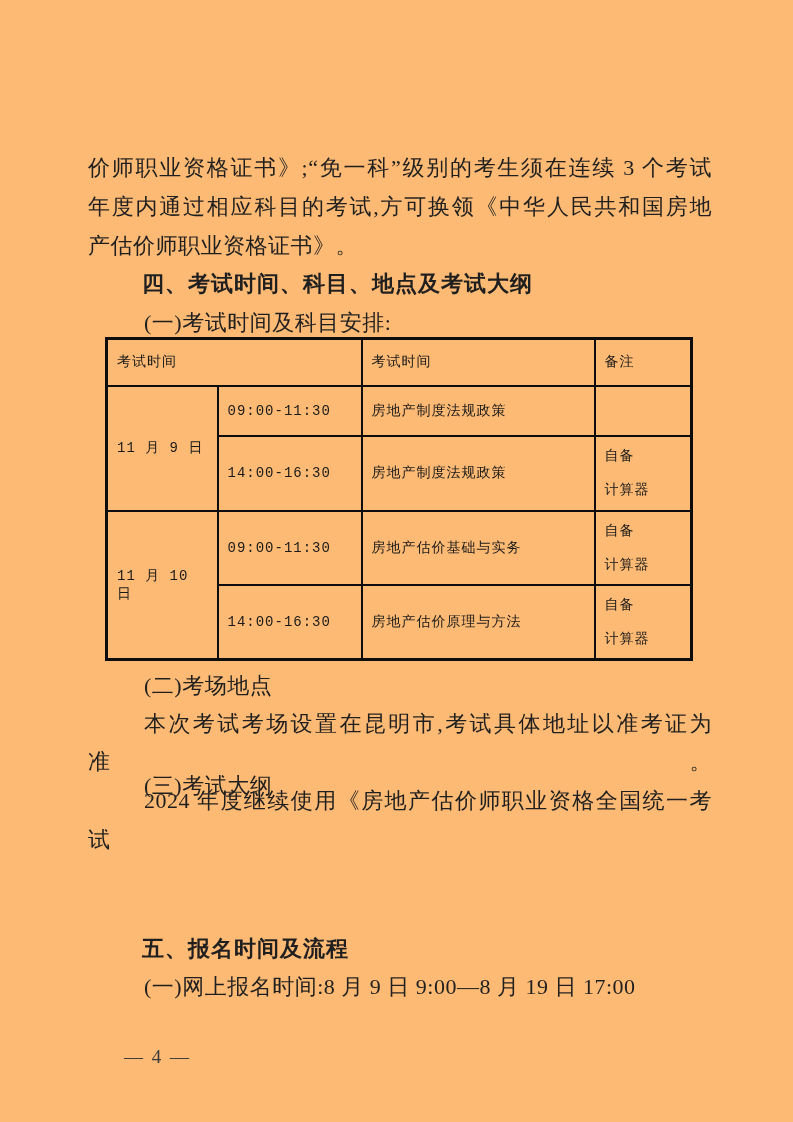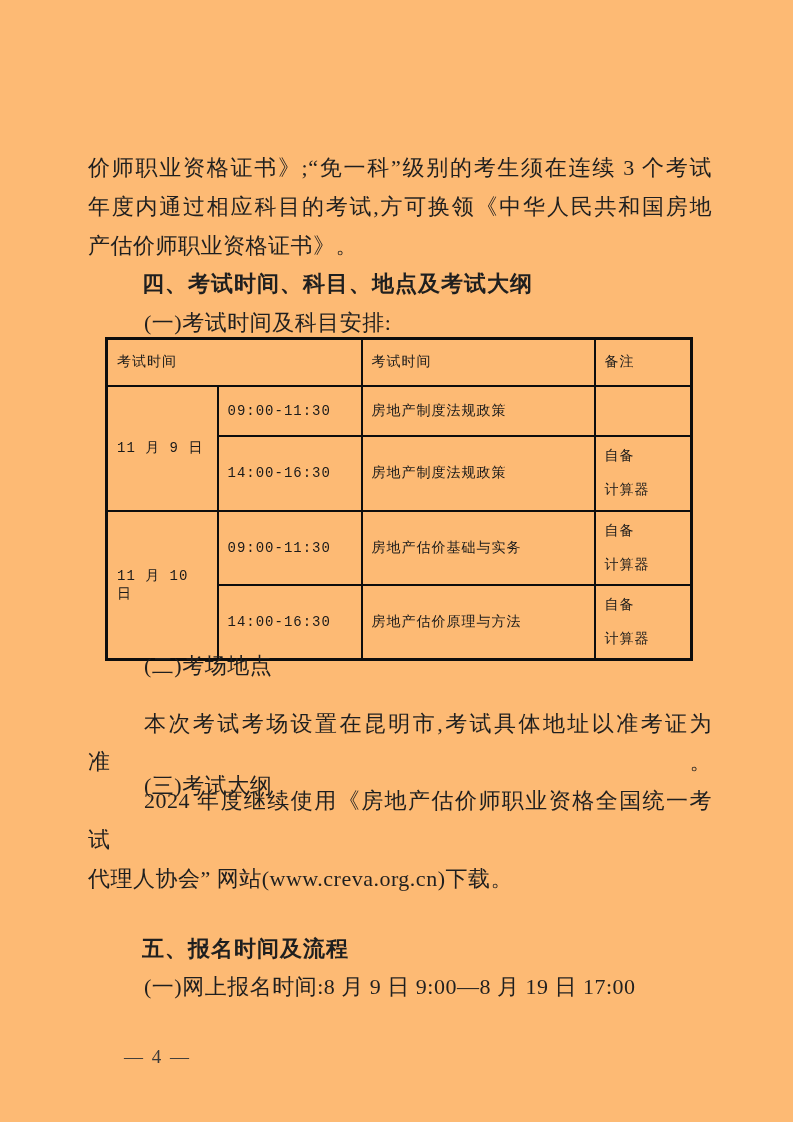--- a/index.html
+++ b/index.html
@@ -130,27 +130,26 @@
       <td>14:00-16:30</td>
       <td>房地产估价原理与方法</td>
       <td class="note">
         <span>自备</span>
         <span>计算器</span>
       </td>
     </tr>
   </tbody>
     </table>
 
-  <div class="abs blk line lh38 pad-label" style="top:647px">(二)考场地点</div>
+  <div class="abs blk line lh38 pad-label" style="top:667px">(二)考场地点</div>
   <div class="abs blk line lh38 jfull indent" style="top:705px">本次考试考场设置在昆明市,考试具体地址以准考证为准。</div>
 
   <div class="abs blk line lh38 pad-label" style="top:767px">(三)考试大纲</div>
   <div class="abs blk" style="top:781px">
     <div class="line jfull indent">2024 年度继续使用《房地产估价师职业资格全国统一考试</div>
-    <div class="line">代理人协会” 网站(www.creva.org.cn)下载。</div>
   </div>
 
   <div class="abs blk line lh38 hei" style="top:930px">五、报名时间及流程</div>
   <div class="abs blk line lh38 pad-label" style="top:968px">(一)网上报名时间:8 月 9 日 9:00—8 月 19 日 17:00</div>
 
   <div class="abs pagenum">— 4 —</div>
 
 </div>
 
 </body></html>

